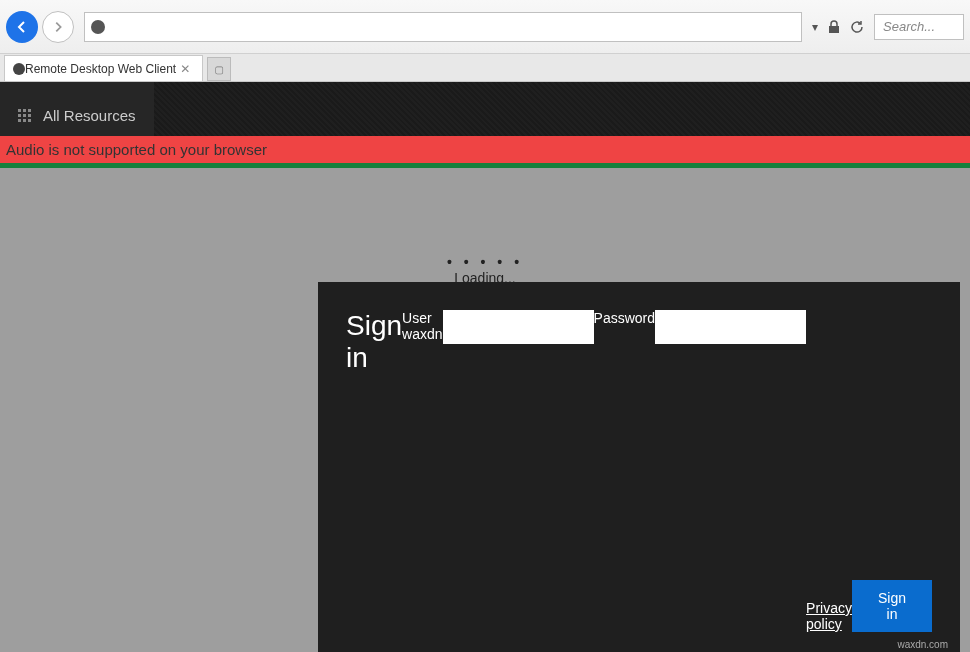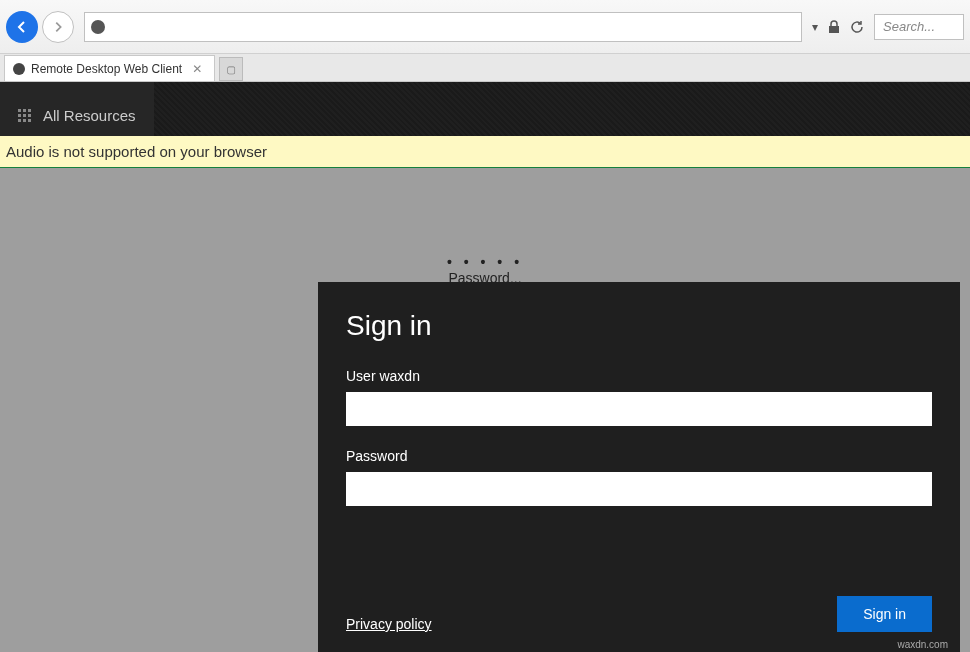--- a/index.html
+++ b/index.html
@@ -10,46 +10,46 @@
     .nav-btn { width: 32px; height: 32px; border-radius: 50%; display: flex; align-items: center; justify-content: center; }
     .nav-back { background: #1e73e8; color: #fff; }
     .nav-fwd { background: #fff; border: 1px solid #c0c0c0; color: #888; }
     .addr-bar { flex: 1; height: 30px; border: 1px solid #c0c0c0; background: #fff; display: flex; align-items: center; padding: 0 6px; margin-left: 6px; }
     .addr-bar .globe { width: 14px; height: 14px; border-radius: 50%; background: #555; margin-right: 6px; }
     .addr-right { display: flex; align-items: center; gap: 10px; color: #555; padding: 0 6px; font-size: 12px; }
     .search-box { width: 90px; height: 26px; border: 1px solid #c0c0c0; background: #fff; display: flex; align-items: center; padding: 0 8px; color: #888; font-style: italic; font-size: 13px; }
 
     
     .tab-strip { height: 28px; background: #e8e8e8; border-bottom: 1px solid #c8c8c8; display: flex; align-items: flex-end; padding-left: 4px; }
-    .tab { height: 26px; background: #fff; border: 1px solid #c8c8c8; border-bottom: none; display: flex; align-items: center; padding: 0 8px; gap: 6px; font-size: 12px; color: #333; }
+    .tab { height: 26px; background: #fff; border: 1px solid #c8c8c8; border-bottom: none; display: flex; align-items: center; padding: 0 8px; font-size: 12px; color: #333; }
     .tab .favicon { width: 12px; height: 12px; border-radius: 50%; background: #444; }
     .tab-close { color: #888; font-size: 12px; padding: 0 4px; cursor: pointer; }
     .tab-new { width: 24px; height: 24px; background: #d8d8d8; border: 1px solid #bbb; margin-left: 4px; display:flex; align-items:center; justify-content:center; color:#777; font-size:10px; }
 
     
     .page { position: relative; height: calc(652px - 54px - 28px); background: #b2b2b2; }
 
     
     .app-header { position:absolute; top:0; left:0; right:0; height: 66px; background: #1a1a1a; background-image: repeating-linear-gradient(45deg, #1f1f1f 0 2px, #1a1a1a 2px 4px); display: flex; align-items: center; color: #ccc; }
     .app-tab { height: 100%; display: flex; align-items: center; padding: 0 18px; gap: 12px; background: #262626; font-size: 15px; }
     .grid-icon { display: grid; grid-template-columns: repeat(3,3px); grid-template-rows: repeat(3,3px); gap: 2px; }
     .grid-icon span { background: #888; width:3px; height:3px; }
 
     
-    .notif { position:absolute; top:54px; left:0; right:0; height: 32px; background: #fef9c3; color: #333; font-size: 15px; display:flex; align-items:center; padding: 0 6px; border-bottom: 1px solid #15803d; }
+    .notif { position:absolute; top:54px; left:0; right:0; height: 32px; background: #ef4444; color: #333; font-size: 15px; display:flex; align-items:center; padding: 0 6px; border-bottom: 5px solid #15803d; }
 
     
     .dim { position:absolute; top:86px; left:0; right:0; bottom:0; background: rgba(120,120,120,0.35); }
 
     
     .loading { position:absolute; top: 172px; left: 50%; transform: translateX(-50%); color: #222; font-size: 14px; text-align:center; }
     .loading .dots { letter-spacing: 4px; font-weight: bold; }
 
     
-    .dialog { position:absolute; top: 200px; left: 318px; right: 10px; bottom: 0; background: #1f1f1f; color: #fff; padding: 28px 28px 20px 28px; display:flex; flex-direction:column; }
+    .dialog { position:absolute; top: 200px; left: 318px; right: 10px; bottom: 0; background: #1f1f1f; color: #fff; padding: 28px 28px 20px 28px; display:flex; flex-direction:row; }
     .dialog h1 { font-weight: 300; font-size: 28px; margin-bottom: 26px; }
     .field-label { font-size: 14px; margin-bottom: 8px; }
     .field-input { width: 100%; height: 34px; border: none; background: #fff; color: #000; font-size: 14px; padding: 0 8px; margin-bottom: 22px; }
     .dialog-footer { margin-top: auto; display:flex; align-items:flex-end; justify-content: space-between; padding-top: 14px; }
     .privacy { color: #fff; font-size: 14px; text-decoration: underline; }
     .signin-btn { background: #0a6cce; color: #fff; border: none; padding: 10px 26px; font-size: 14px; cursor: pointer; }
 
     .watermark { position:absolute; bottom:2px; right:22px; font-size:10px; color:#aaa; }
   </style>
 </head>
@@ -114,21 +114,21 @@
   </div>
 
   <div class="notif">
     <span>Audio is not supported on your browser</span>
   </div>
 
   <div class="dim"></div>
 
   <div class="loading">
     <div class="dots">• • • • •</div>
-    <div>Password...</div>
+    <div>Loading...</div>
   </div>
 
   <div class="dialog">
     <h1>Sign in</h1>
 
     <div class="field-label">User waxdn</div>
     <input class="field-input" type="text" value="" style="">
 
     <div class="field-label">Password</div>
     <input class="field-input" type="password" value="" style="">

